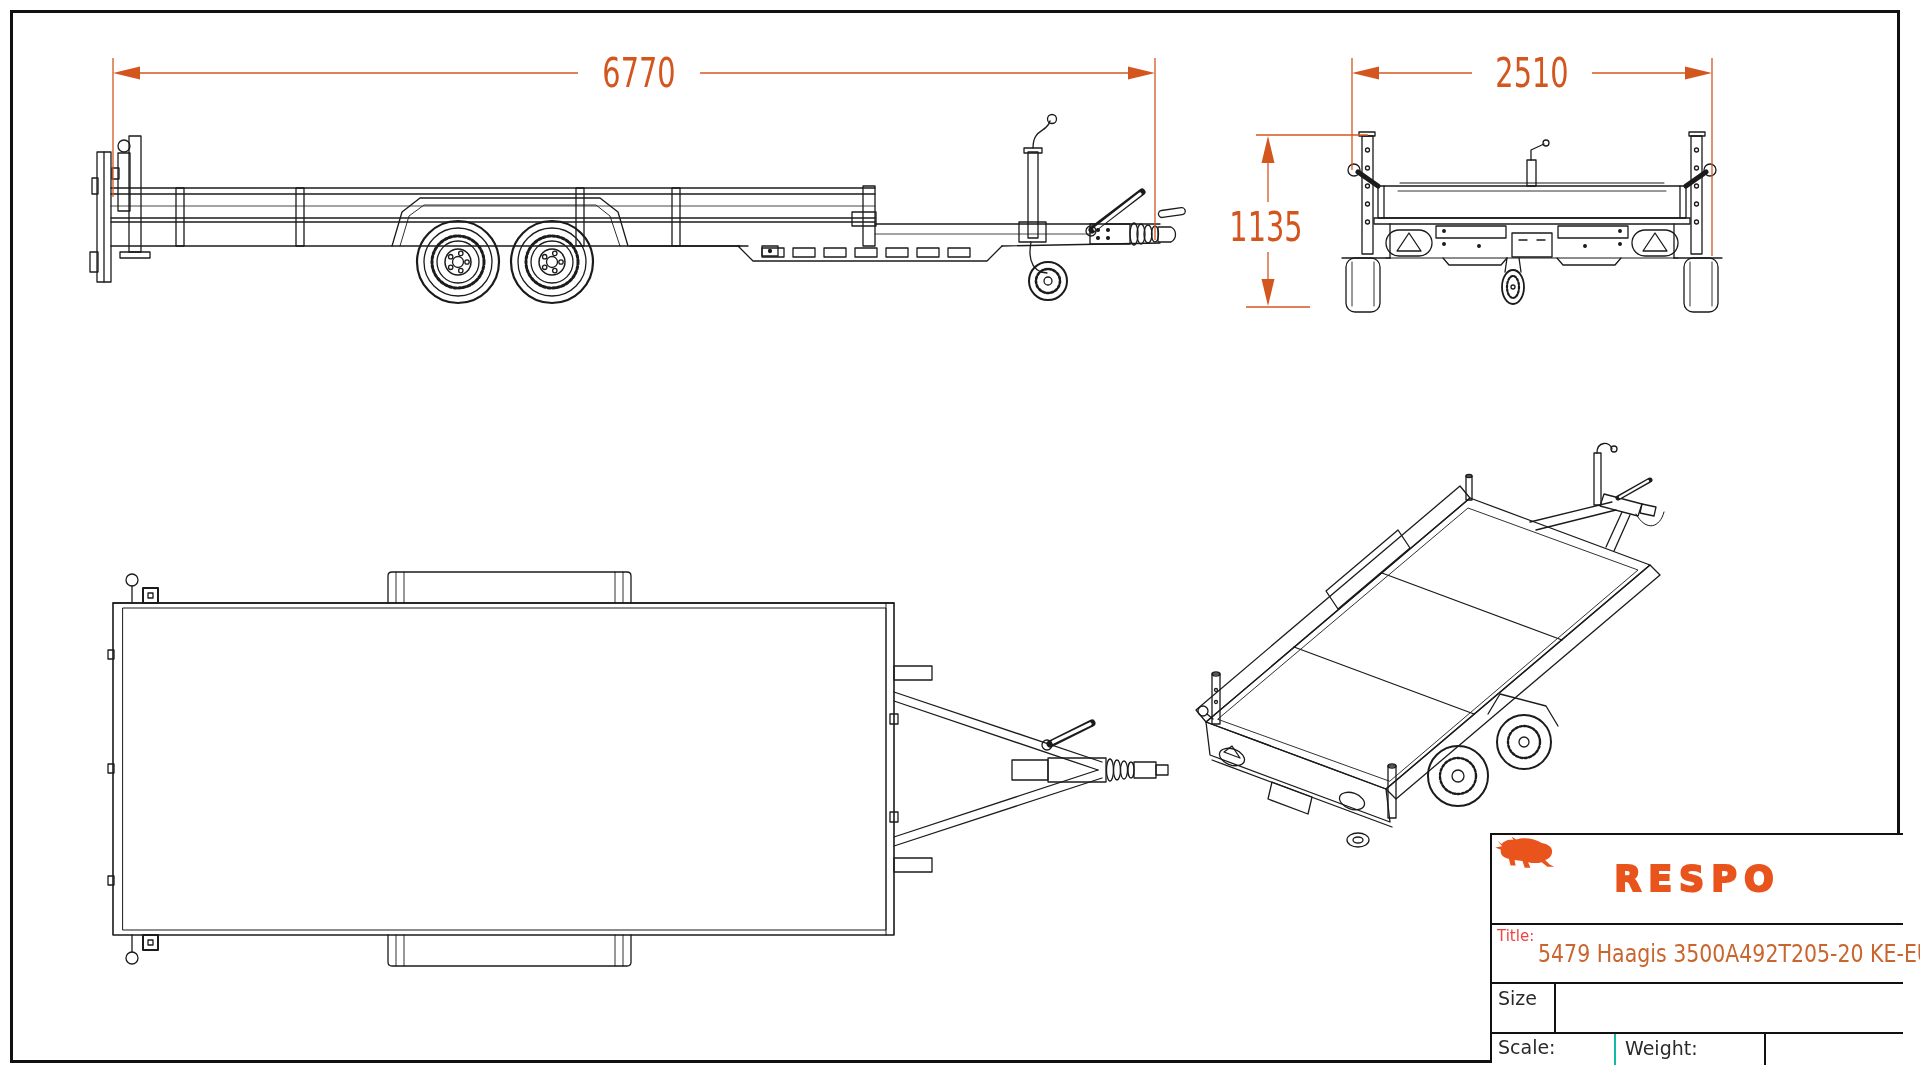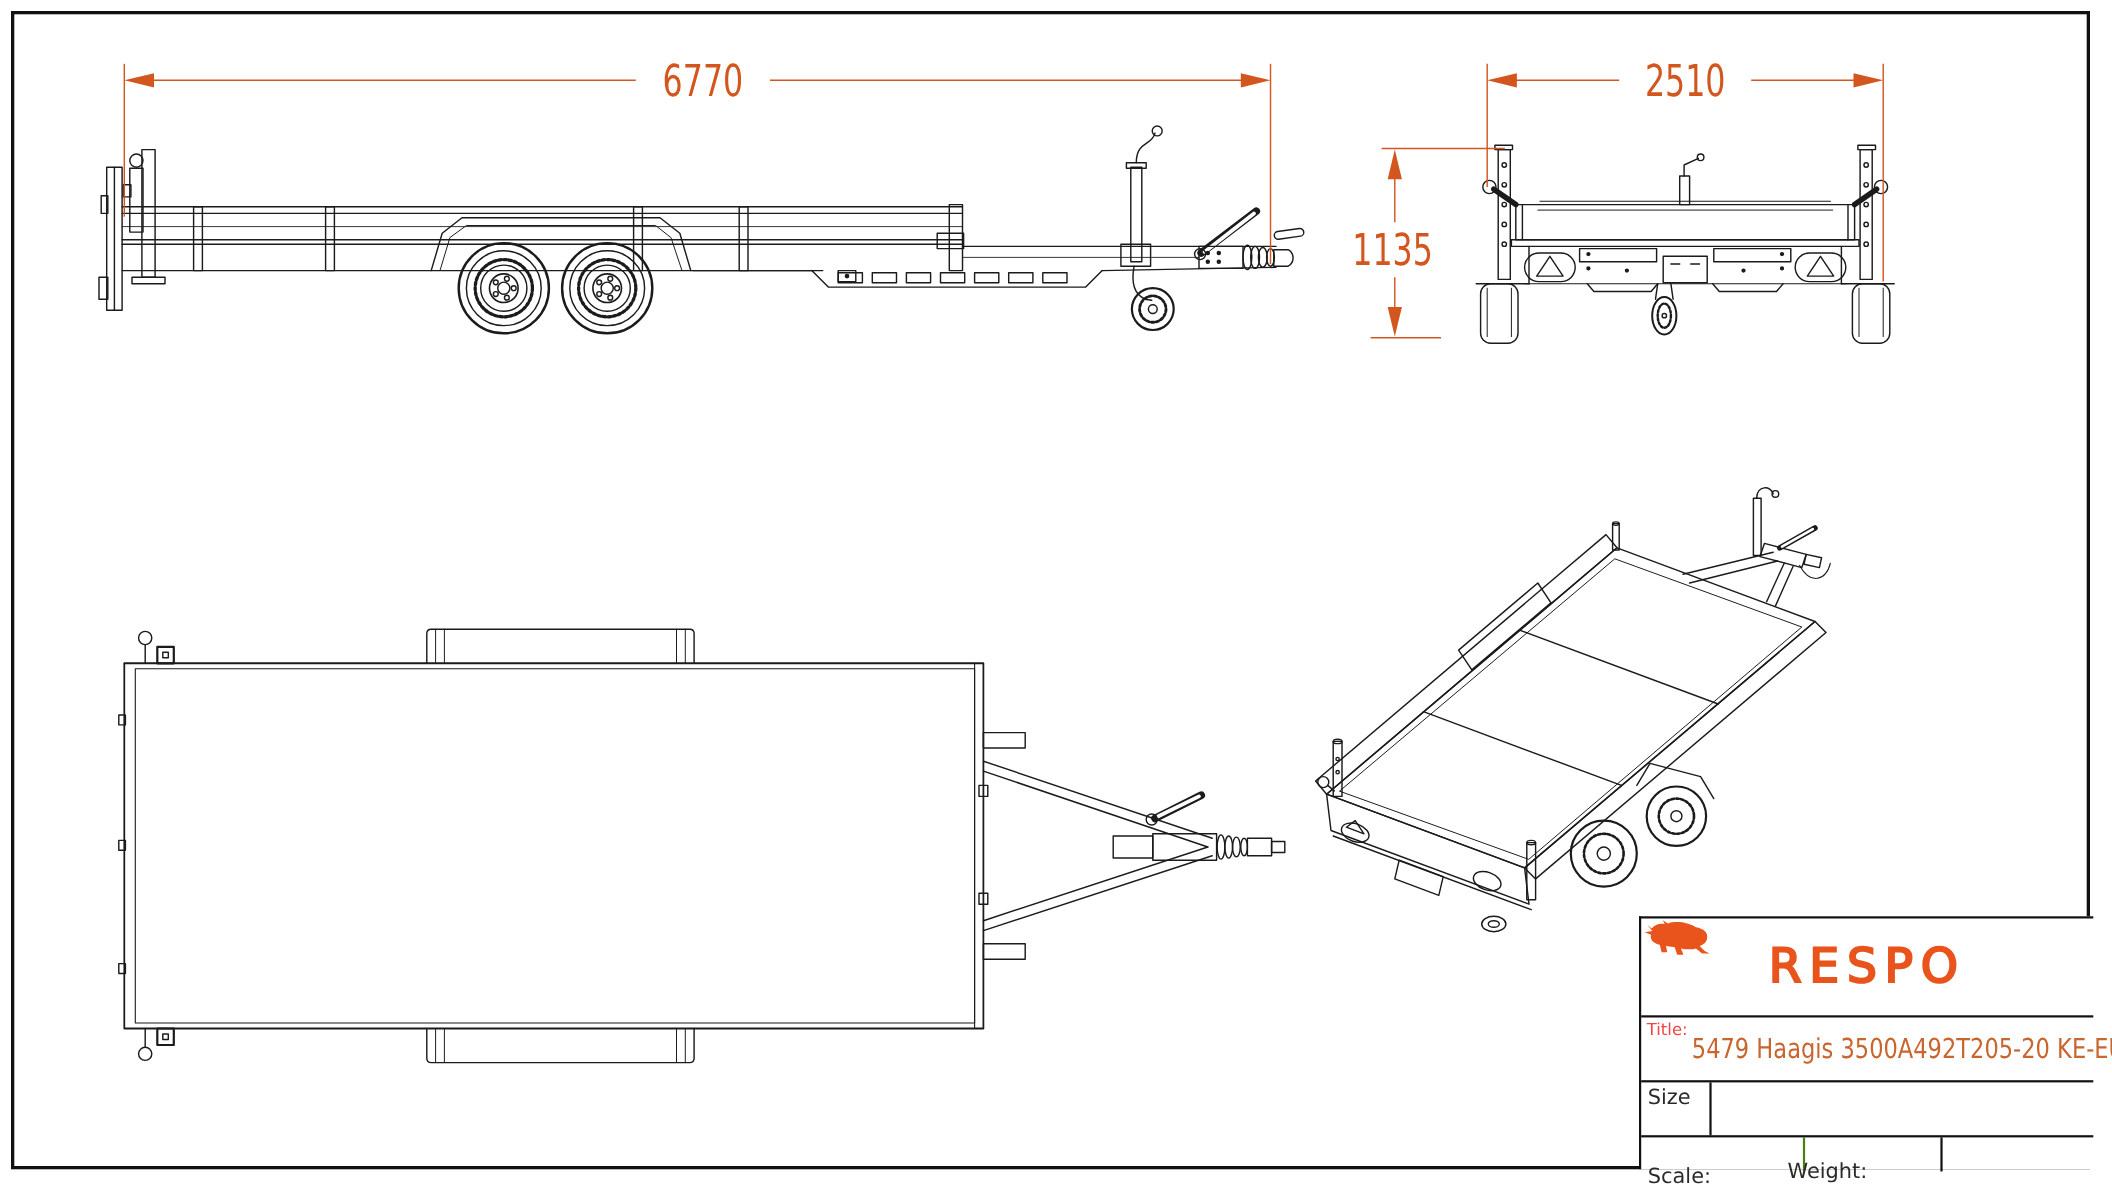--- a/index.html
+++ b/index.html
@@ -6,36 +6,36 @@
   #stage{position:relative;width:1920px;height:1080px;background:#ffffff;overflow:hidden;
          font-family:"DejaVu Sans",sans-serif;}
   #sheet-border{position:absolute;left:10px;top:10px;width:1890px;height:1053px;
          border:3px solid #111;box-sizing:border-box;}
   svg{position:absolute;left:0;top:0;}
   
   #title-block{position:absolute;left:1490px;top:833px;width:413px;height:230px;
          border:2px solid #111;border-right:none;border-bottom:none;box-sizing:border-box;background:#fff;}
   .tb-row{position:absolute;left:0;width:100%;box-sizing:border-box;}
   #tb-logo-row{top:0;height:88px;display:flex;flex-direction:column;align-items:center;justify-content:center;}
-  #tb-logo-text{font-weight:normal;font-size:43px;letter-spacing:7px;line-height:40px;
+  #tb-logo-text{font-weight:bold;font-size:35px;letter-spacing:7px;line-height:40px;
          -webkit-text-stroke:2px currentColor;}
   #tb-title-row{top:88px;height:59px;border-top:2px solid #111;}
   .tb-label{font-size:15px;color:#ef4444;}
   .tb-label-big{font-size:19px;color:#2a2a2a;}
   #tb-title-label{position:absolute;left:5px;top:2px;}
   #tb-title-value{position:absolute;left:46px;top:14px;font-size:25px;white-space:nowrap;
          transform:scaleX(0.82);transform-origin:left center;}
   #tb-row3{top:147px;height:50px;border-top:2px solid #111;}
   #tb-row4{top:197px;height:33px;border-top:2px solid #111;}
   .tb-cell{position:absolute;top:0;height:100%;box-sizing:border-box;padding:3px 0 0 6px;}
   #tb-size-cell{left:0;width:64px;border-right:2px solid #111;}
   #tb-drawing-cell{left:52px;width:314px;border-right:2px solid #111;}
   #tb-r3-empty{left:366px;width:47px;}
-  #tb-scale-cell{left:0;width:149px;border-right:2px solid #4d7c0f;padding-top:24px;}
-  #tb-weight-cell{left:127px;width:147px;border-right:2px solid #111;padding-top:20px;}
+  #tb-scale-cell{left:0;width:124px;border-right:2px solid #14b8a6;padding-top:2px;}
+  #tb-weight-cell{left:127px;width:147px;border-right:2px solid #111;padding-top:3px;}
   #tb-r4-empty{left:260px;width:153px;}
   .dim-text{font-family:"DejaVu Sans",sans-serif;}
 </style>
 </head>
 <body>
 
 <div id="stage">
 
   <div id="sheet-border"></div>
 

